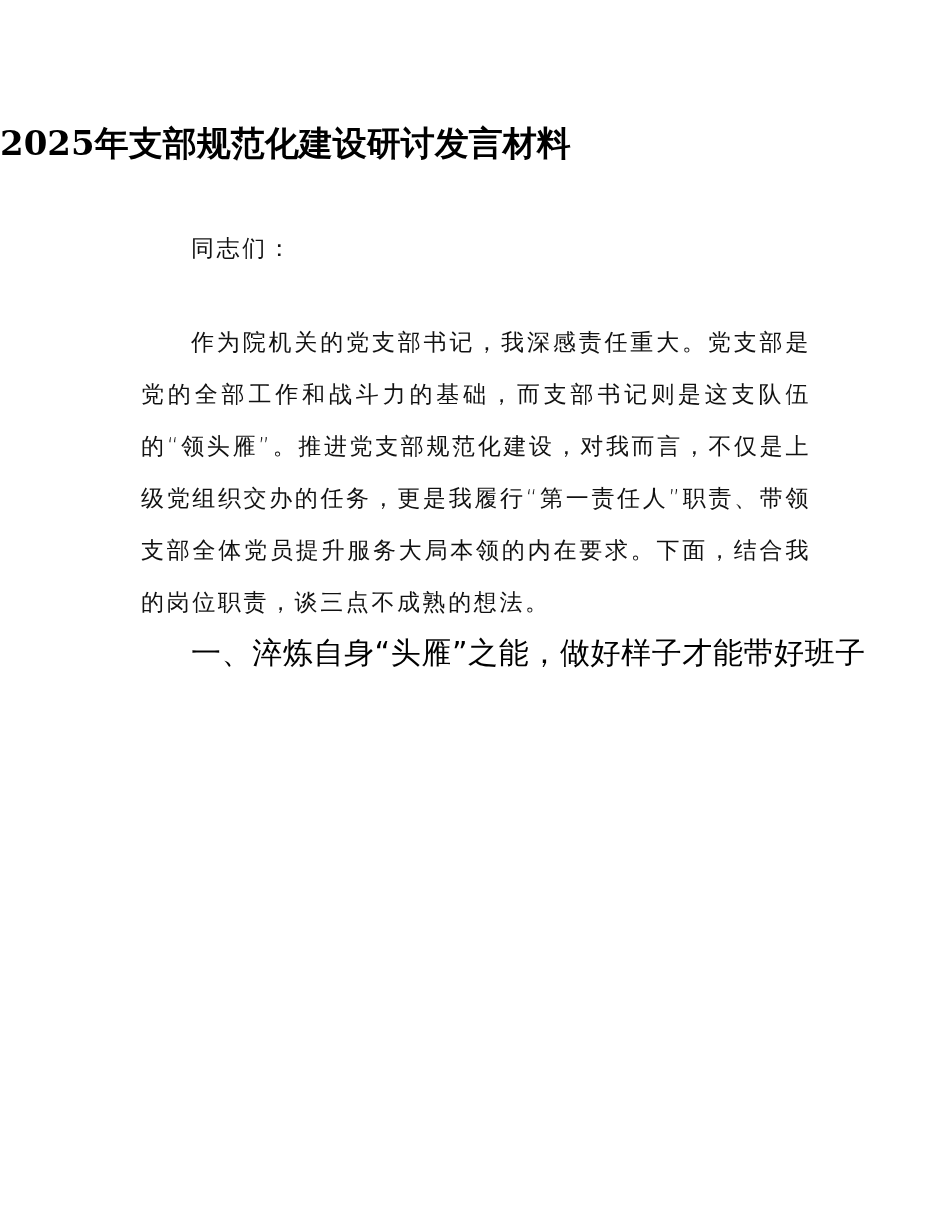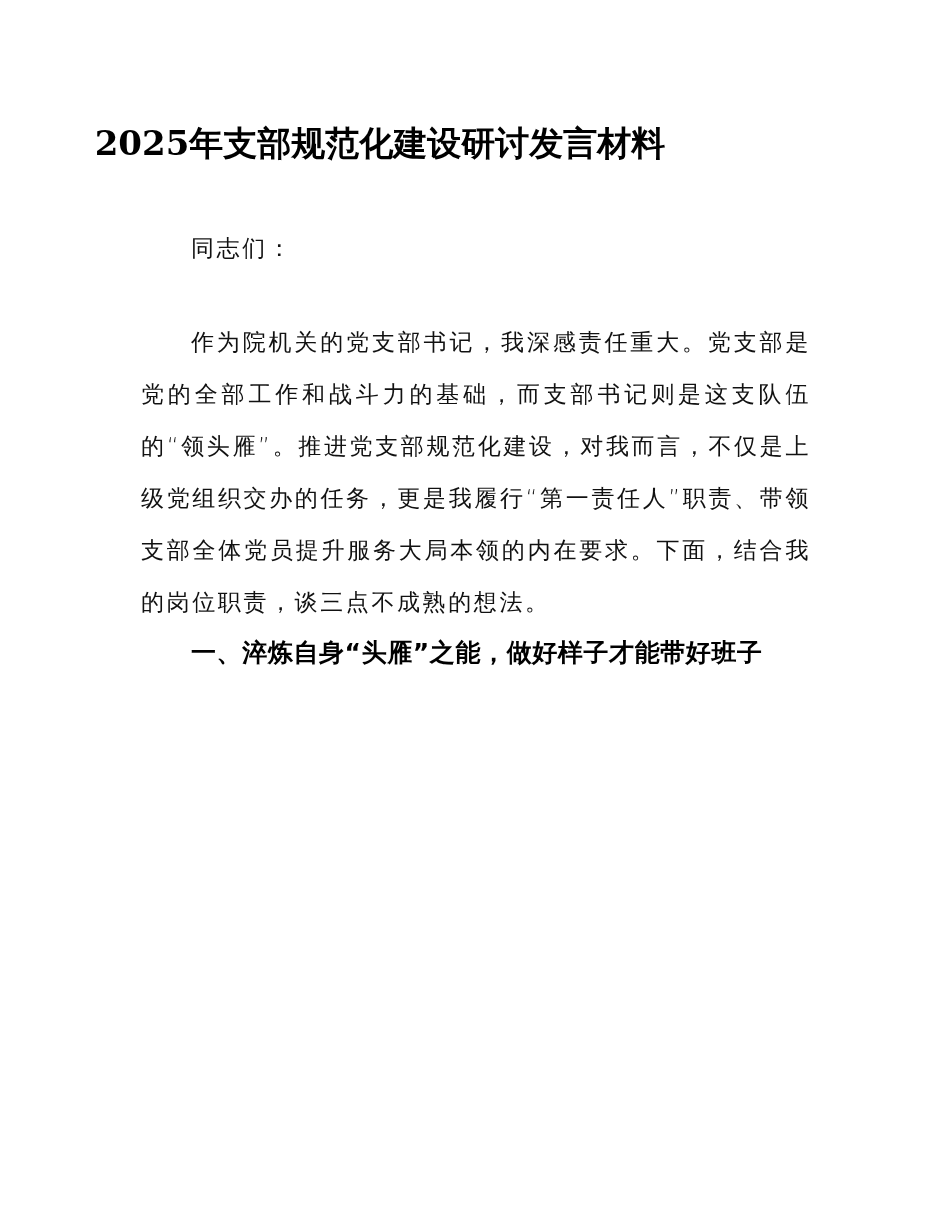--- a/index.html
+++ b/index.html
@@ -21,21 +21,21 @@
       top: 0;
       width: 950px;
       height: 1230px;
       background: #ffffff;
     }
     .title {
       position: absolute;
       left: 0;
       width: 760px;
       top: 118px;
-      text-align: center;
+      text-align: left;
       font-size: 34px;
       font-weight: bold;
       line-height: 50px;
       letter-spacing: 0px;
       font-family: "DejaVu Serif", "Liberation Serif", serif;
     }
     .body-text {
       position: absolute;
       left: 141px;
       width: 670px;
@@ -54,23 +54,23 @@
     .greeting {
       top: 222px;
     }
     .para1 {
       top: 316px;
     }
     .heading {
       position: absolute;
       left: 191px;
       top: 627px;
-      font-size: 25px;
+      font-size: 30px;
       line-height: 52px;
-      font-weight: bold;
+      font-weight: normal;
       letter-spacing: 0.6px;
       font-family: "DejaVu Sans", "Liberation Sans", sans-serif;
       color: #000000;
     }
     .para2 {
       top: 692px;
     }
   </style>
 </head>
 <body>

